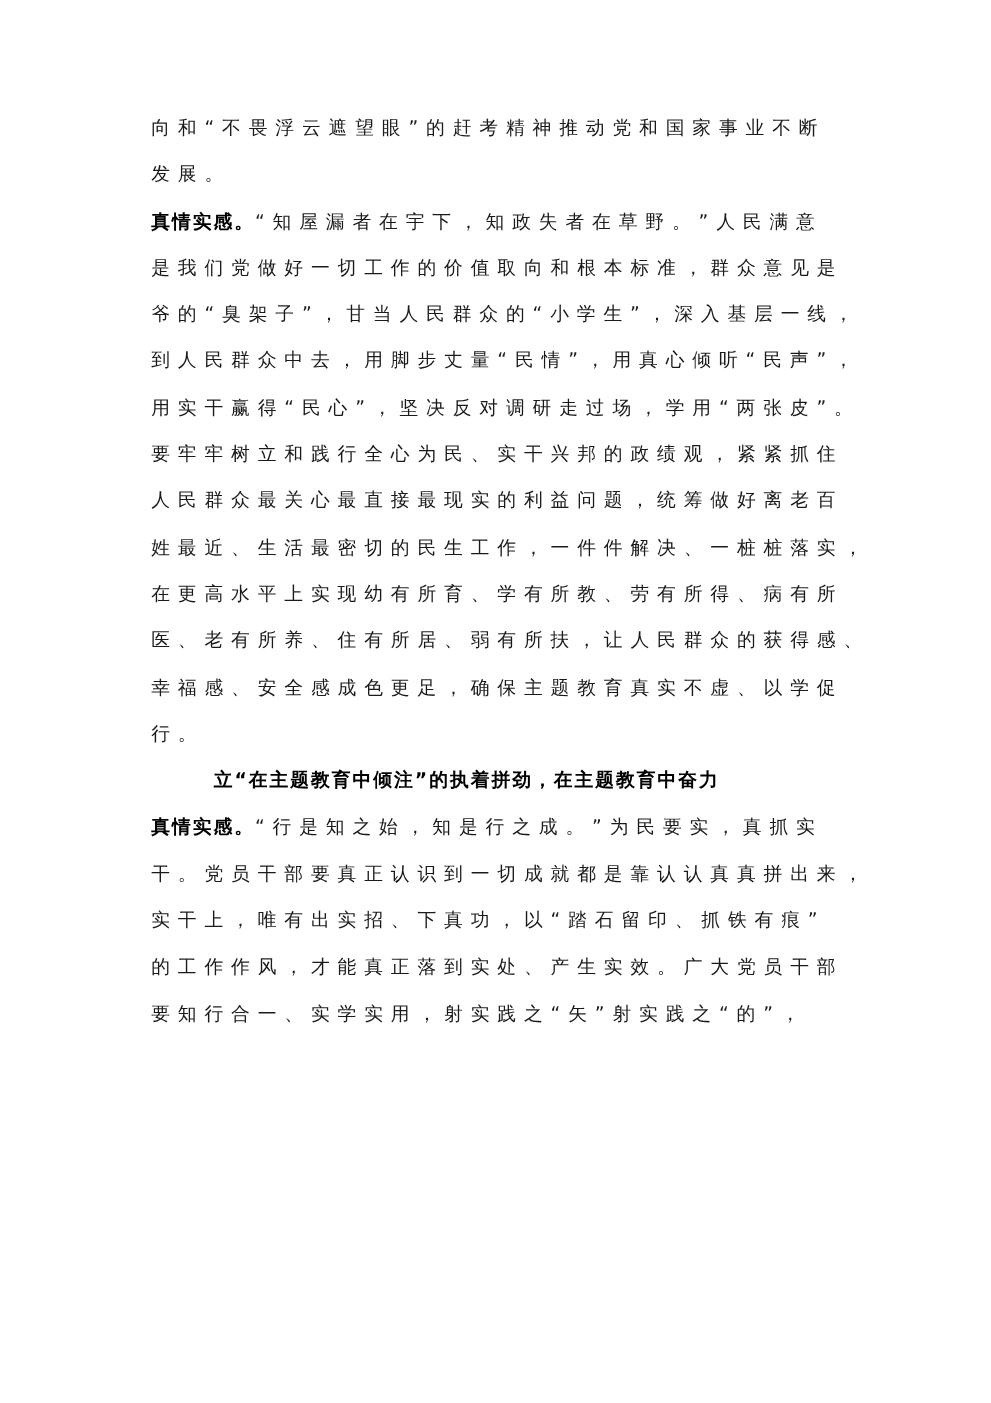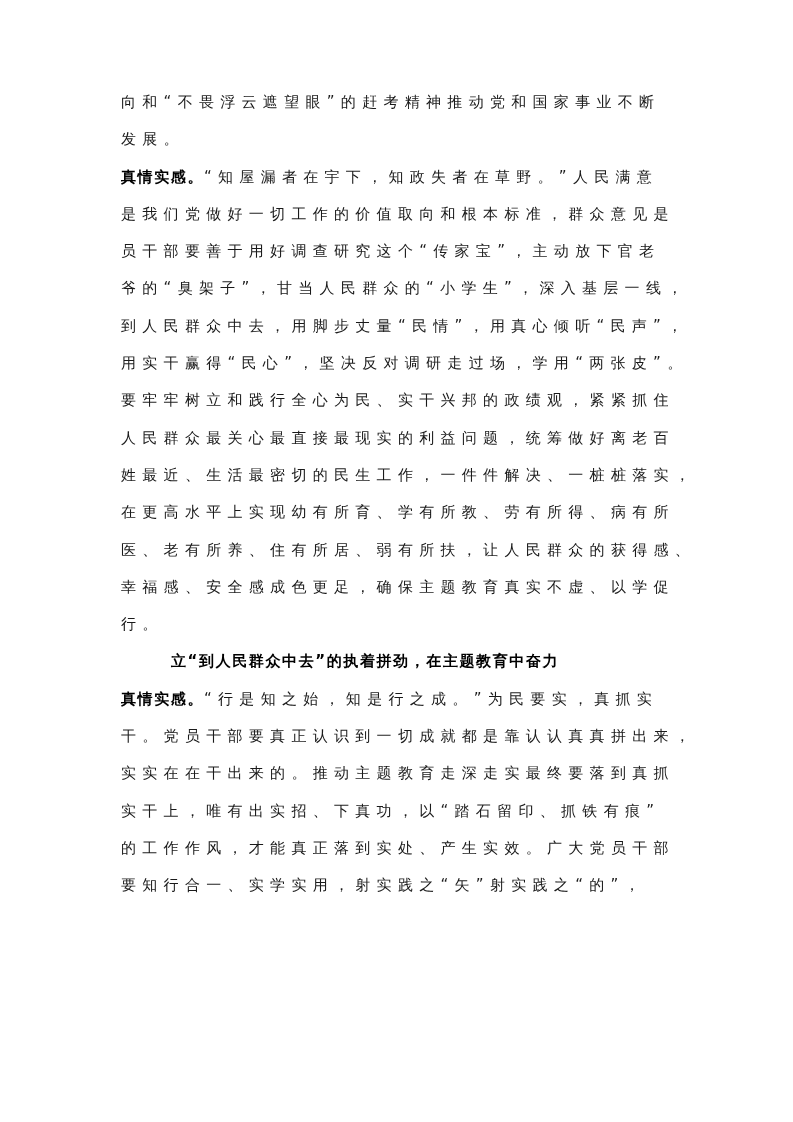--- a/index.html
+++ b/index.html
@@ -47,36 +47,34 @@
 <div class="page">
 
   <div class="para">
     <span class="line">向和“不畏浮云遮望眼”的赶考精神推动党和国家事业不断</span>
     <span class="line">发展。</span>
   </div>
 
   <div class="para">
     <span class="line"><span class="lead">真情实感。</span><span>“知屋漏者在宇下，知政失者在草野。”人民满意</span></span>
     <span class="line">是我们党做好一切工作的价值取向和根本标准，群众意见是</span>
-    <span class="line">员干部要善于用好调查研究这个“传家宝”，主动放下官老</span>
     <span class="line">爷的“臭架子”，甘当人民群众的“小学生”，深入基层一线，</span>
     <span class="line">到人民群众中去，用脚步丈量“民情”，用真心倾听“民声”，</span>
     <span class="line">用实干赢得“民心”，坚决反对调研走过场，学用“两张皮”。</span>
     <span class="line">要牢牢树立和践行全心为民、实干兴邦的政绩观，紧紧抓住</span>
     <span class="line">人民群众最关心最直接最现实的利益问题，统筹做好离老百</span>
     <span class="line">姓最近、生活最密切的民生工作，一件件解决、一桩桩落实，</span>
     <span class="line">在更高水平上实现幼有所育、学有所教、劳有所得、病有所</span>
     <span class="line">医、老有所养、住有所居、弱有所扶，让人民群众的获得感、</span>
     <span class="line">幸福感、安全感成色更足，确保主题教育真实不虚、以学促</span>
     <span class="line">行。</span>
   </div>
 
   <div class="para">
-    <span class="line lead" style="padding-left:50px;">立“到人民群众中去”的执着拼劲，在主题教育中奋力</span>
+    <span class="line lead" style="padding-left:50px;">立“在主题教育中倾注”的执着拼劲，在主题教育中奋力</span>
     <span class="line"><span class="lead">真情实感。</span><span>“行是知之始，知是行之成。”为民要实，真抓实</span></span>
     <span class="line">干。党员干部要真正认识到一切成就都是靠认认真真拼出来，</span>
-    <span class="line">实实在在干出来的。推动主题教育走深走实最终要落到真抓</span>
     <span class="line">实干上，唯有出实招、下真功，以“踏石留印、抓铁有痕”</span>
     <span class="line">的工作作风，才能真正落到实处、产生实效。广大党员干部</span>
     <span class="line">要知行合一、实学实用，射实践之“矢”射实践之“的”，</span>
   </div>
 
 </div>
 
 </body></html>

